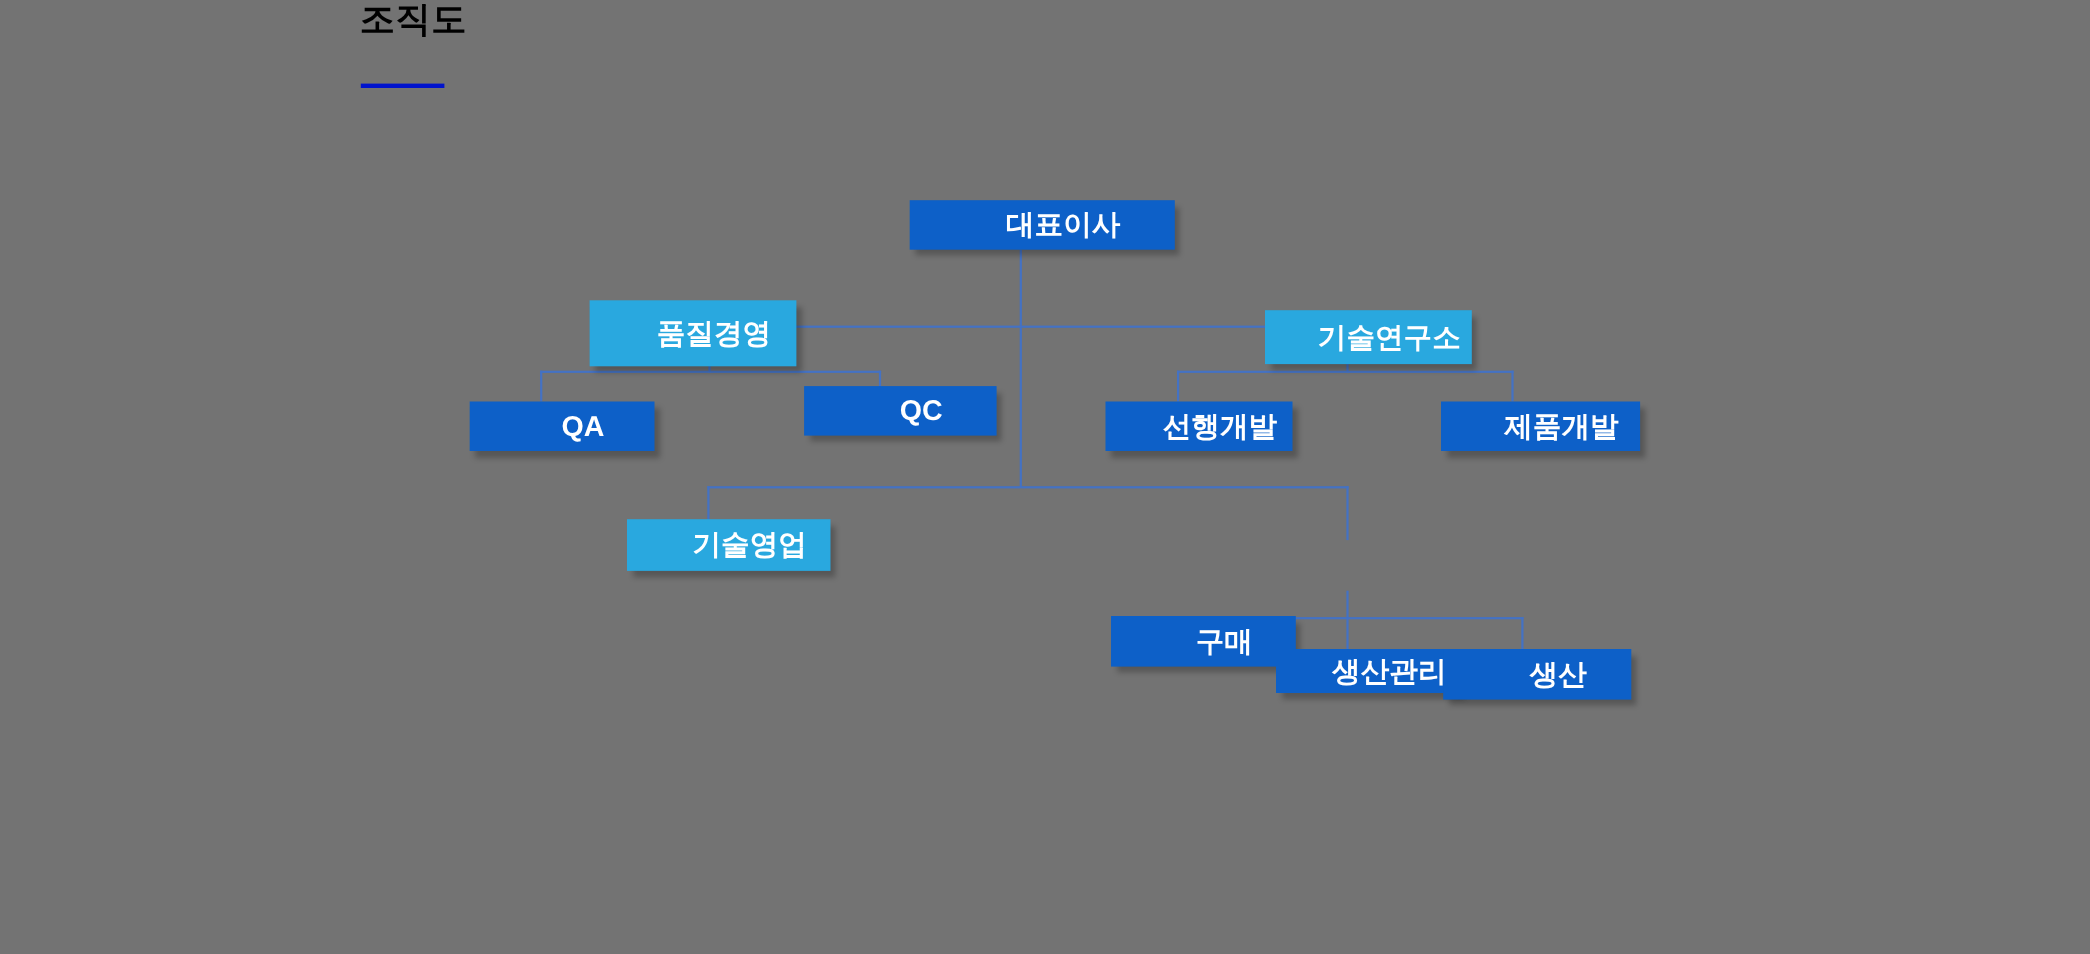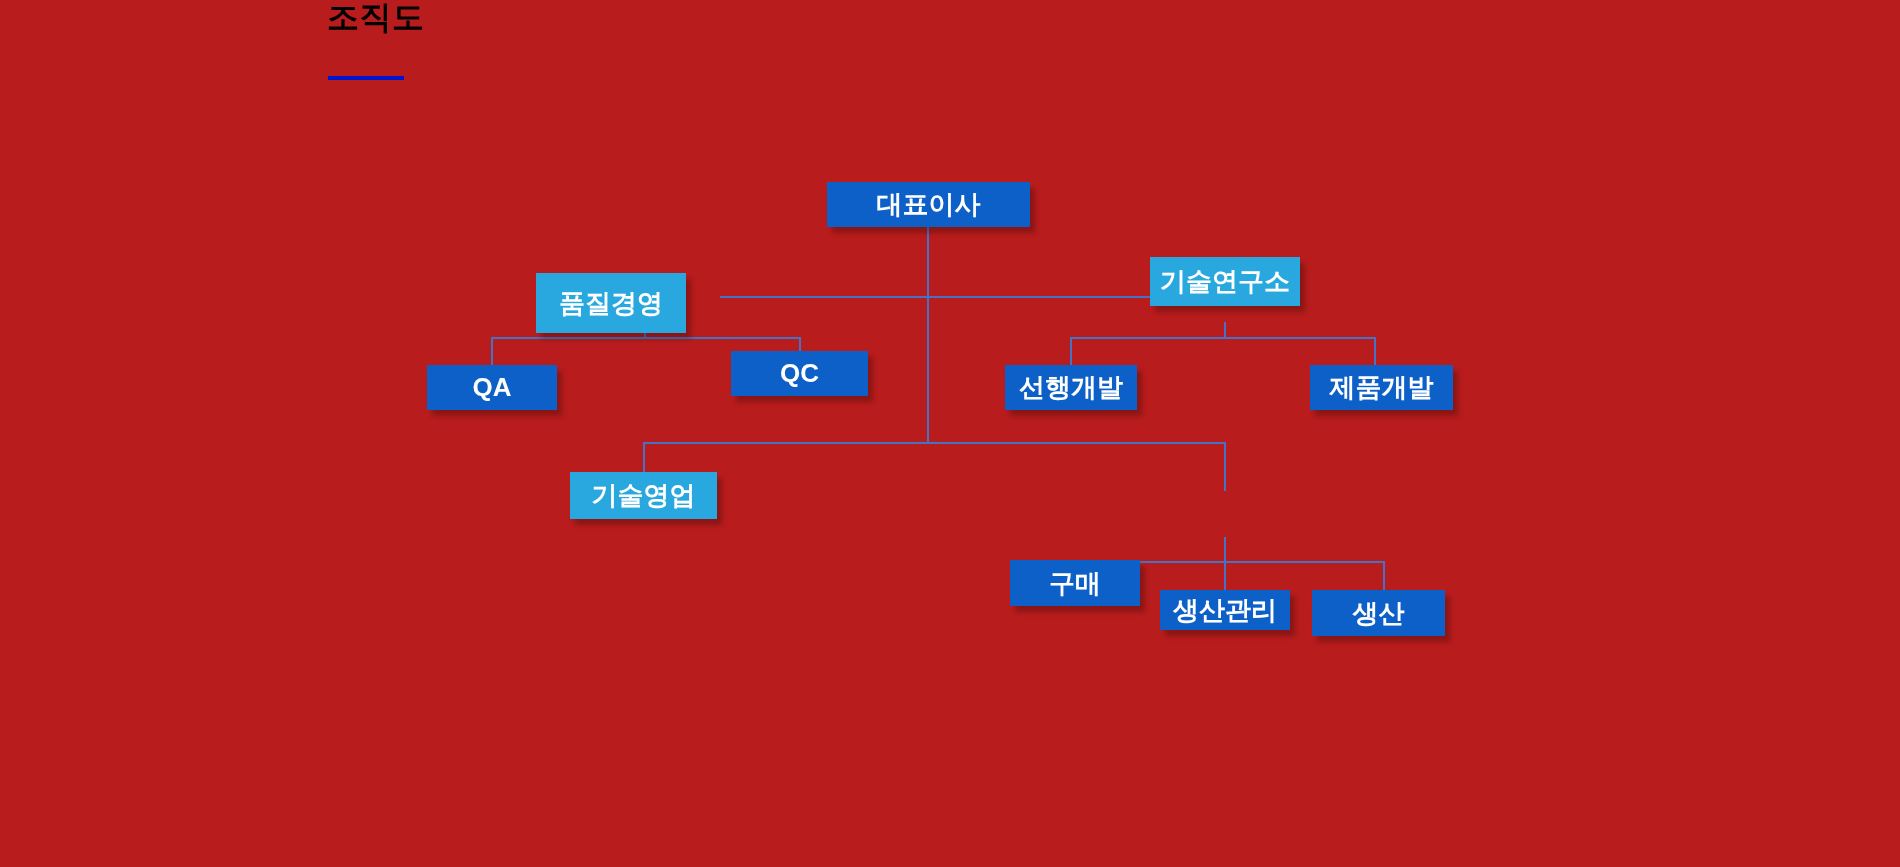--- a/index.html
+++ b/index.html
@@ -5,21 +5,21 @@
   html, body {
     margin: 0;
     padding: 0;
     background: #ffffff;
     font-family: "Liberation Sans", "DejaVu Sans", sans-serif;
   }
   .page {
     position: relative;
     width: 1900px;
     height: 867px;
-    background: #b91c1c;
+    background: #737373;
     overflow: hidden;
   }
   .title {
     position: absolute;
     left: 327px;
     top: -4px;
     margin: 0;
     font-size: 32px;
     font-weight: bold;
     color: var(--title-text, #000000);
@@ -50,20 +50,21 @@
     position: absolute;
     display: flex;
     align-items: center;
     justify-content: center;
     color: var(--box-text, #ffffff);
     font-size: 26px;
     font-weight: bold;
     z-index: 2;
     box-shadow: 5px 6px 5px rgba(0, 0, 0, 0.25);
     white-space: nowrap;
+    padding-left: 38px;
   }
   .node.dark  { background: var(--primary-box, #0d60c8); }
   .node.light { background: var(--secondary-box, #29a8df); }
 </style>
 </head>
 <body>
 
 <div class="page">
 
   <h1 class="title">조직도</h1>
@@ -93,21 +94,21 @@
     <i class="line" style="left:1074px;top:561px;width:2px;height:29px"></i>
     <i class="line" style="left:1383px;top:561px;width:2px;height:29px"></i>
 
     <div class="node dark" style="left:827px;top:182px;width:203px;height:45px">
       <span>대표이사</span>
     </div>
 
     <div class="node light" style="left:536px;top:273px;width:150px;height:60px">
       <span>품질경영</span>
     </div>
-    <div class="node light" style="left:1150px;top:257px;width:150px;height:49px">
+    <div class="node light" style="left:1150px;top:282px;width:150px;height:49px">
       <span>기술연구소</span>
     </div>
     <div class="node light" style="left:570px;top:472px;width:147px;height:47px">
       <span>기술영업</span>
     </div>
 
     <div class="node dark" style="left:427px;top:365px;width:130px;height:45px">
       <span>QA</span>
     </div>
     <div class="node dark" style="left:731px;top:351px;width:137px;height:45px">

